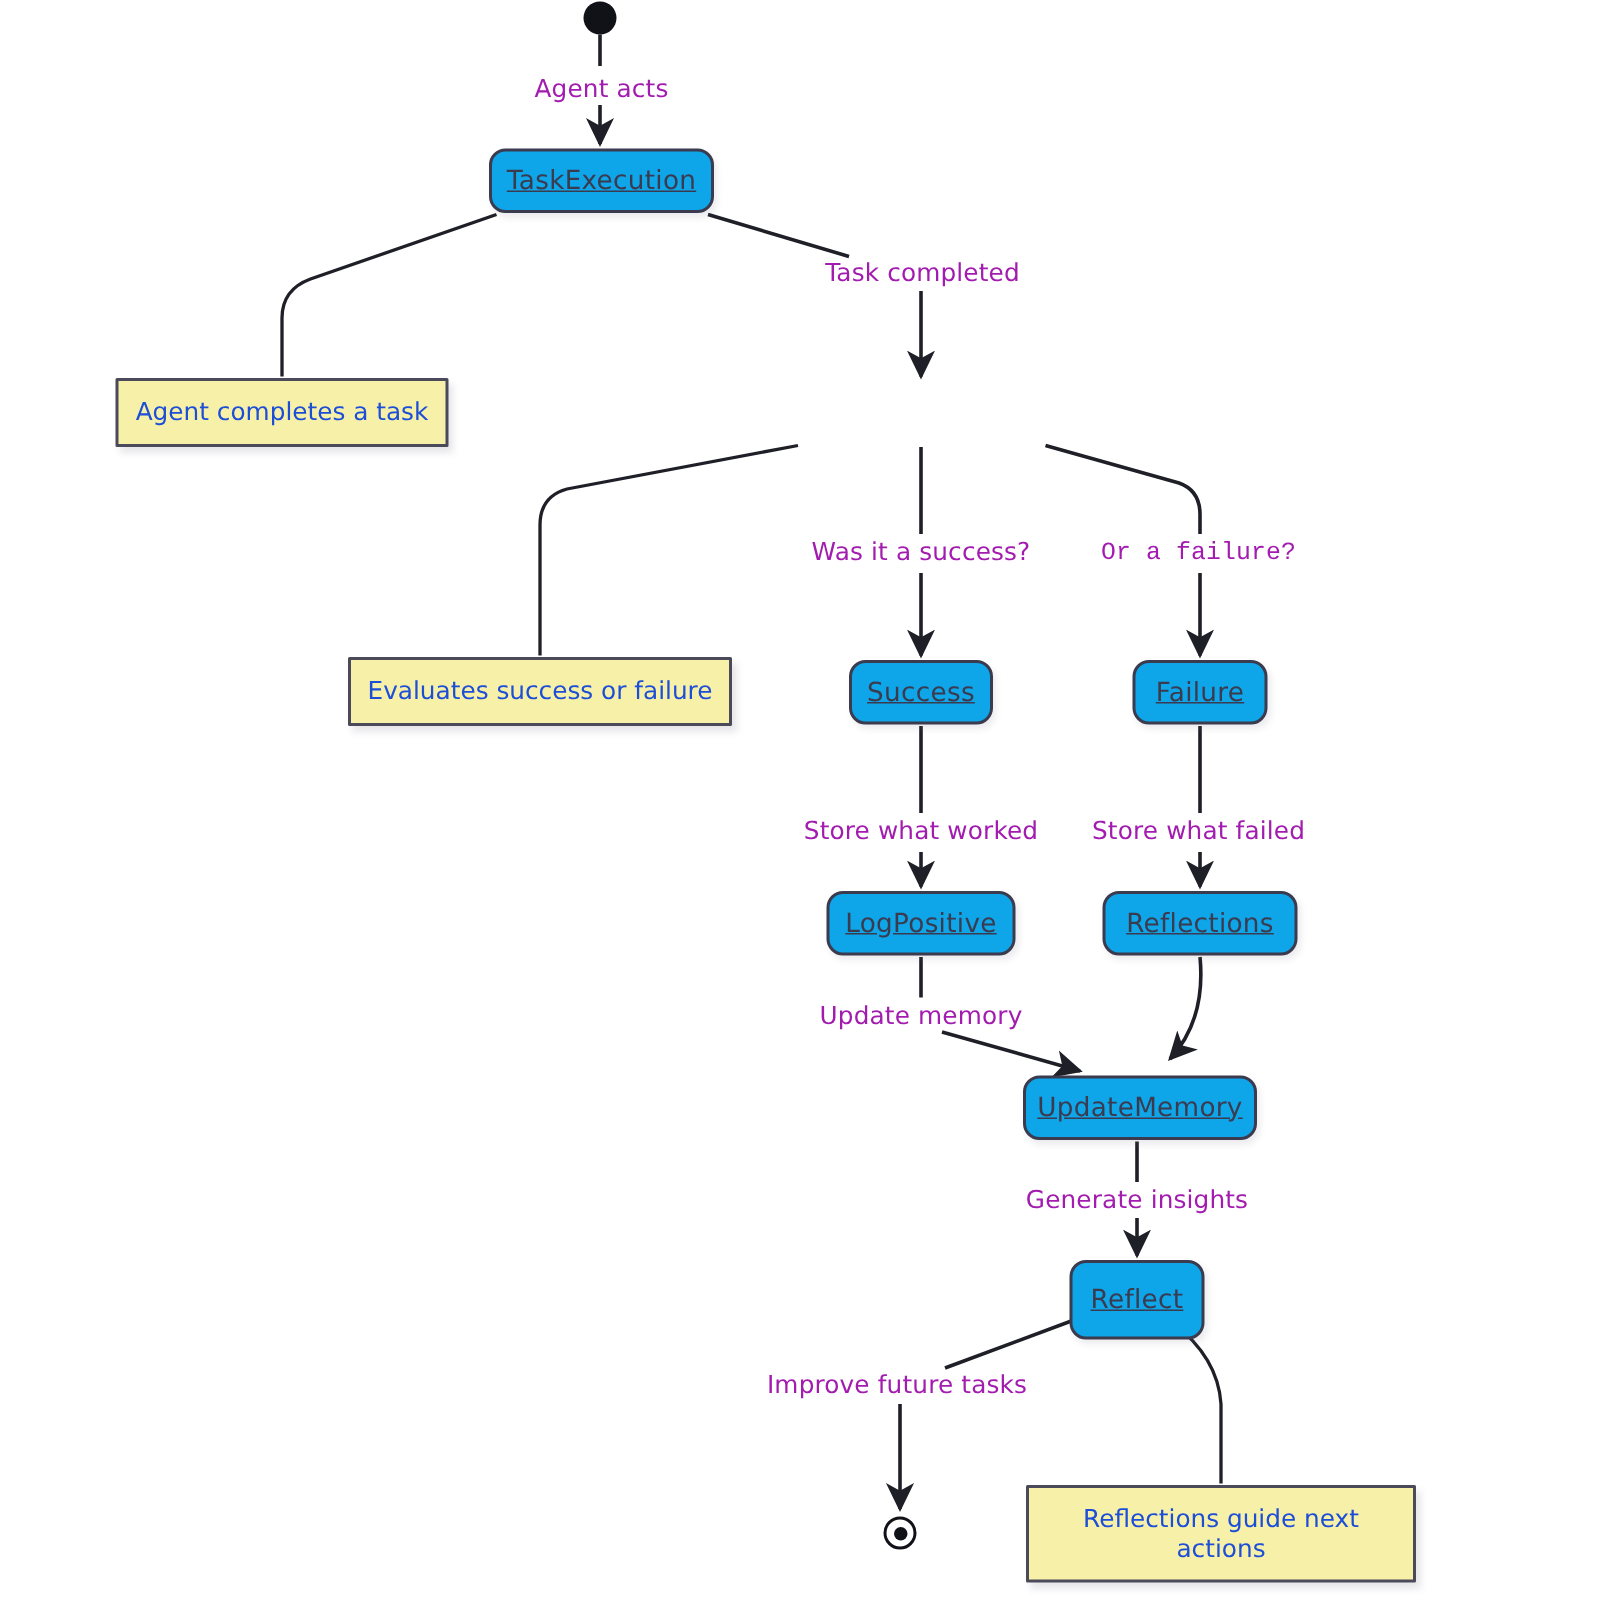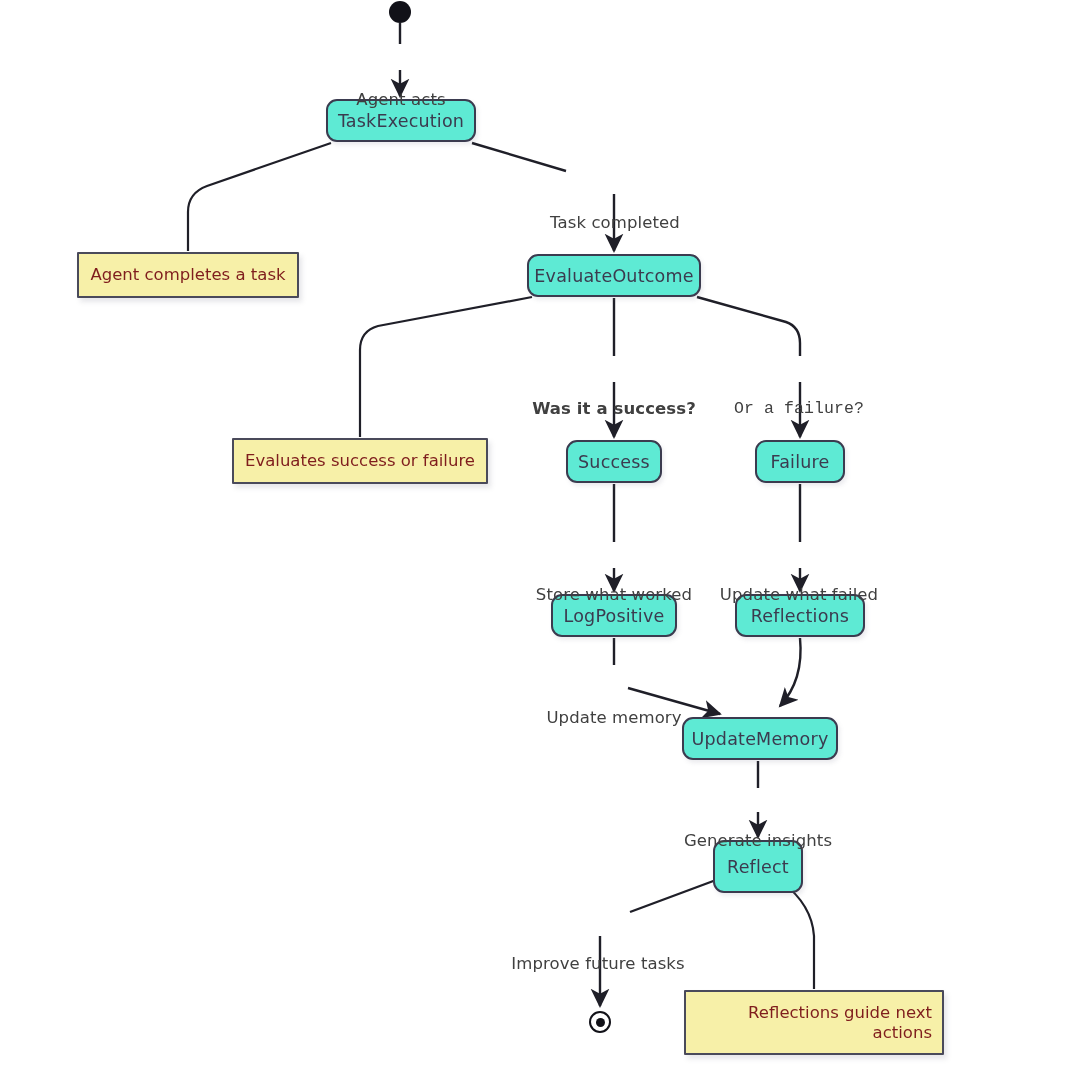--- a/index.html
+++ b/index.html
@@ -29,59 +29,59 @@
     position: absolute;
     left: 0;
     top: 0;
     width: 1080px;
     height: 1070px;
   }
   
   .state-node {
     position: absolute;
     box-sizing: border-box;
-    background: #5eead4;
+    background: #0ea5e9;
     border: 2.2px solid #3b3b4f;
     border-radius: 11px;
     display: flex;
     align-items: center;
     justify-content: center;
     color: #3b3b4f;
     font-size: 17.5px;
     letter-spacing: 0.2px;
     white-space: nowrap;
     box-shadow: 2px 3px 4px rgba(120,120,140,0.14);
+    text-decoration: underline;
   }
   
   .note-box {
     position: absolute;
     box-sizing: border-box;
     background: #f7f0a8;
     border: 2.2px solid #4a4a5a;
     border-radius: 1px;
     display: flex;
     align-items: center;
     justify-content: center;
-    text-align: right;
-    color: #7f1d1d;
+    text-align: center;
+    color: #1d4ed8;
     font-size: 16.5px;
     line-height: 1.2;
     padding: 4px 10px;
     box-shadow: 3px 4px 5px rgba(120,120,140,0.18);
   }
   
   .edge-label {
     position: absolute;
-    color: #404040;
+    color: #a21caf;
     font-size: 16.5px;
     white-space: nowrap;
     letter-spacing: 0.1px;
     transform: translate(-50%, -50%);
     background: transparent;
-    margin-top: 40px;
   }
   
   .start-marker {
     position: absolute;
     width: 22px;
     height: 22px;
     border-radius: 50%;
     background: #111118;
   }
   .end-marker {
@@ -159,23 +159,20 @@
 
   <div class="node-layer">
 
     <div class="start-marker" style="left:389px; top:1px;"></div>
     <div class="end-marker" style="left:589px; top:1011px;"></div>
 
     <div class="state-node" style="left:326px; top:99px; width:150px; height:43px;">
       <span>TaskExecution</span>
     </div>
 
-    <div class="state-node" style="left:527px; top:254px; width:174px; height:43px;">
-      <span>EvaluateOutcome</span>
-    </div>
 
     <div class="state-node" style="left:566px; top:440px; width:96px; height:43px;">
       <span>Success</span>
     </div>
 
     <div class="state-node" style="left:755px; top:440px; width:90px; height:43px;">
       <span>Failure</span>
     </div>
 
     <div class="state-node" style="left:551px; top:594px; width:126px; height:43px;border-radius:11px;">
@@ -203,27 +200,27 @@
     </div>
 
     <div class="note-box" style="left:232px; top:438px; width:256px; height:46px;">
       <span>Evaluates success or failure</span>
     </div>
 
     <div class="edge-label" style="left:401px; top:59px;">Agent acts</div>
 
     <div class="edge-label" style="left:615px; top:182px;">Task completed</div>
 
-    <div class="edge-label" style="left:614px; top:368px;font-weight:bold;">Was it a success?</div>
+    <div class="edge-label" style="left:614px; top:368px;">Was it a success?</div>
 
     <div class="edge-label" style="left:799px; top:368px;font-family:Liberation Mono, monospace;">Or a failure?</div>
 
     <div class="edge-label" style="left:614px; top:554px;">Store what worked</div>
 
-    <div class="edge-label" style="left:799px; top:554px;">Update what failed</div>
+    <div class="edge-label" style="left:799px; top:554px;">Store what failed</div>
 
     <div class="edge-label" style="left:614px; top:677px;">Update memory</div>
 
     <div class="edge-label" style="left:758px; top:800px;">Generate insights</div>
 
     <div class="edge-label" style="left:598px; top:923px;">Improve future tasks</div>
 
   </div>
 </div>
 

